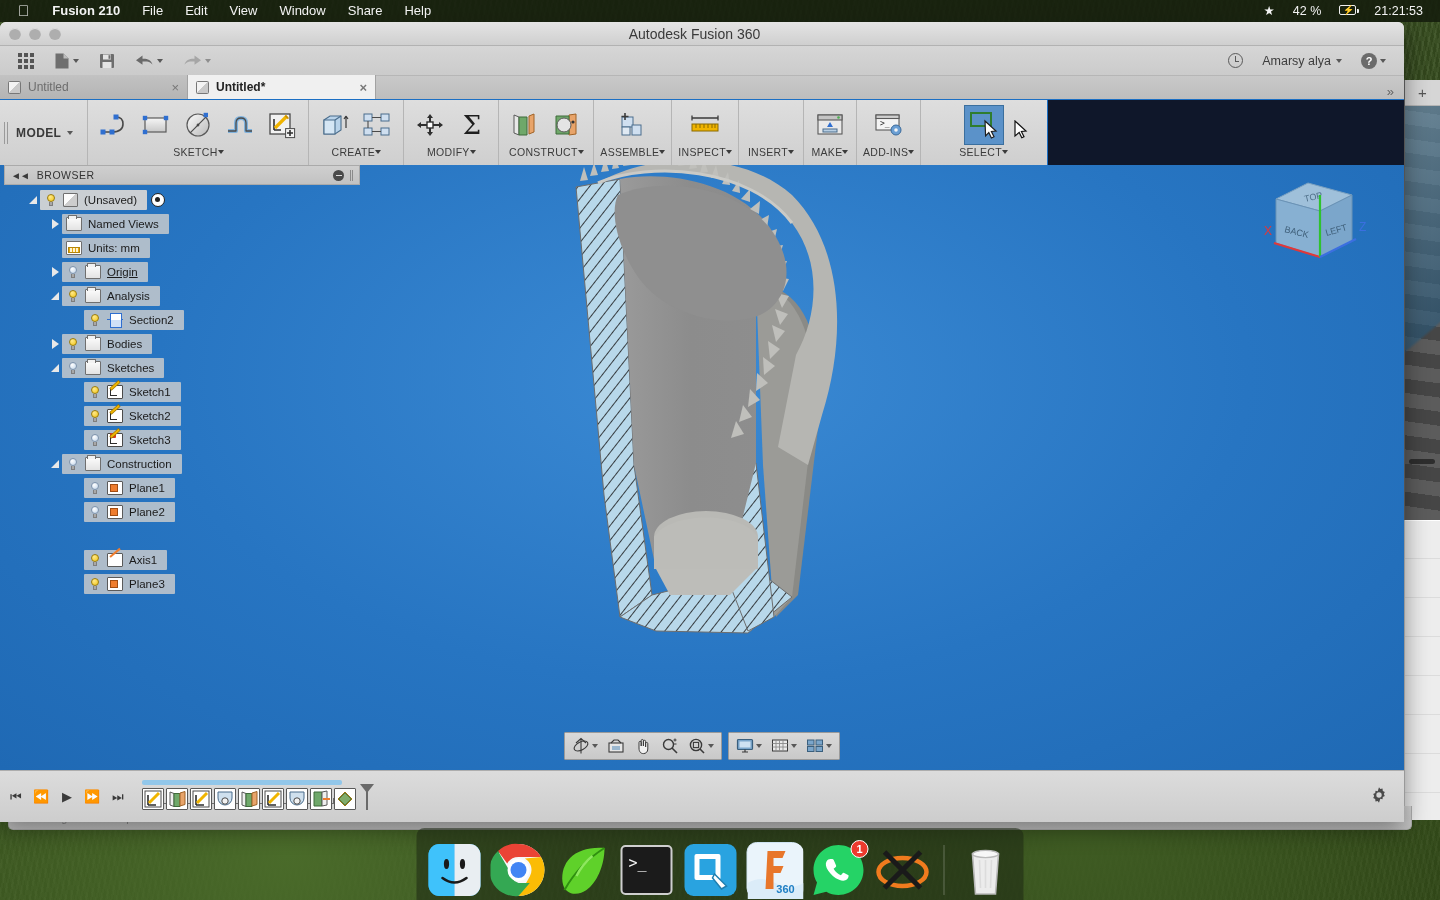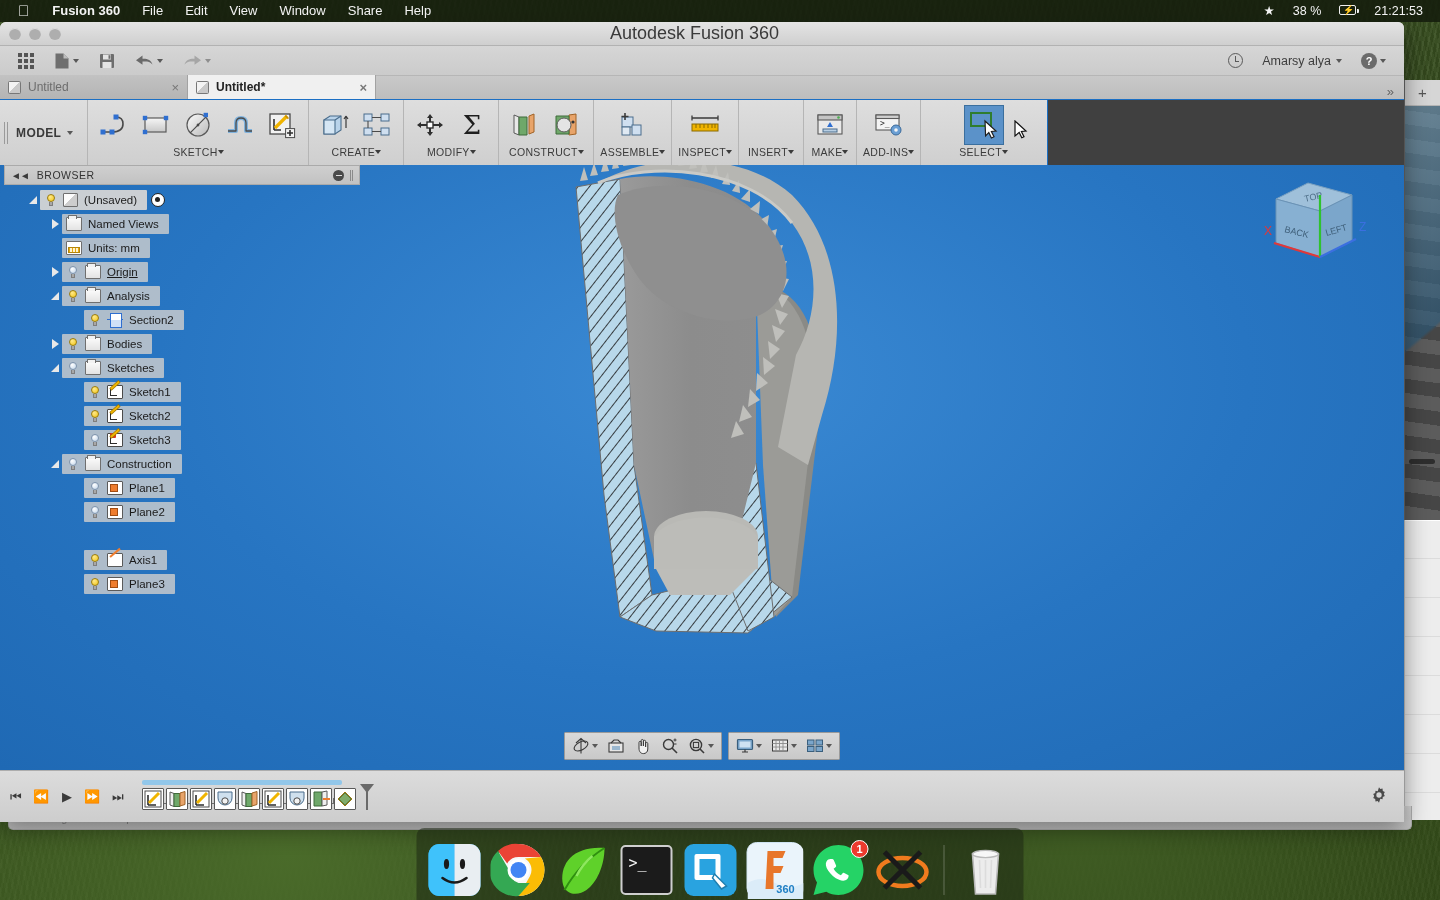--- a/index.html
+++ b/index.html
@@ -109,21 +109,21 @@
     height:24px; width:100%;
     background:linear-gradient(#e4e4e4,#cfcfcf);
     border-bottom:1px solid #b2b2b2;
     display:flex; align-items:center; position:relative;
   }
   .traffic { display:flex; gap:8px; padding-left:9px; }
   .tl { width:12px; height:12px; border-radius:50%; background:#aeaeae;
         box-shadow: inset 0 1px 0 rgba(255,255,255,.6); }
   #titlebar .wtitle {
     position:absolute; left:0; right:15px; text-align:center;
-    font-size:18px; color:#3a3a3a;
+    font-size:14px; color:#3a3a3a;
   }
 
   
   #qabar {
     height:30px; background:linear-gradient(#d6d6d6,#cbcbcb);
     border-bottom:1px solid #b6b6b6;
     display:flex; align-items:center; padding:0 8px; gap:0px;
   }
   .qa-btn { display:flex; align-items:center; gap:3px; padding:0 10px; height:30px; cursor:default; }
   .grid9 { display:grid; grid-template-columns:repeat(3,4px); grid-template-rows:repeat(3,4px); gap:2px; }
@@ -159,21 +159,21 @@
     width:13px; height:13px; flex:none;
     background:linear-gradient(135deg,#f3f3f3 0 48%, #c9c9c9 48% 100%);
     border:1px solid #777; border-radius:1.5px;
   }
   .dtab .tclose { margin-left:auto; color:#777; font-size:13px; line-height:1; }
   .dtabs-spacer { flex:1; }
   .dtabs-right { display:flex; align-items:center; padding:0 10px; color:#666; font-size:13px; }
 
   
   #ribbon {
-    height:65px; background:#404040;
+    height:65px; background:#0f172a;
     display:flex; align-items:stretch; padding:0; position:relative;
   }
   #ribbonInner {
     height:65px; width:1048px; background:linear-gradient(#dedede,#cfcfcf);
     display:flex; align-items:stretch;
     border-right:1px solid #1b6fc4;
   }
   .rb-grip { width:12px; display:flex; align-items:center; justify-content:center; }
   .rb-grip i { width:1px; height:22px; background:#9a9a9a; margin:0 1px; display:block; }
   .rb-model {
@@ -346,31 +346,31 @@
 <div id="bgwin-bottom">
   <div class="bgrow">
     <span>Partager</span>
     <span>AirDrop</span>
   </div>
 </div>
 
 <div id="menubar">
   <div class="mb-left">
     <div class="mb-item apple"></div>
-    <div class="mb-item bold">Fusion 360</div>
+    <div class="mb-item bold">Fusion 210</div>
     <div class="mb-item">File</div>
     <div class="mb-item">Edit</div>
     <div class="mb-item">View</div>
     <div class="mb-item">Window</div>
     <div class="mb-item">Share</div>
     <div class="mb-item">Help</div>
   </div>
   <div class="mb-right">
     <div class="mb-item">★</div>
-    <div class="mb-item">38 %</div>
+    <div class="mb-item">42 %</div>
     <div class="mb-item">
       <span class="battery-glyph">
           <span class="battery-body">
             <span class="bolt">⚡</span>
           </span>
         </span>
     </div>
     <div class="mb-item">21:21:53</div>
   </div>
 </div>

